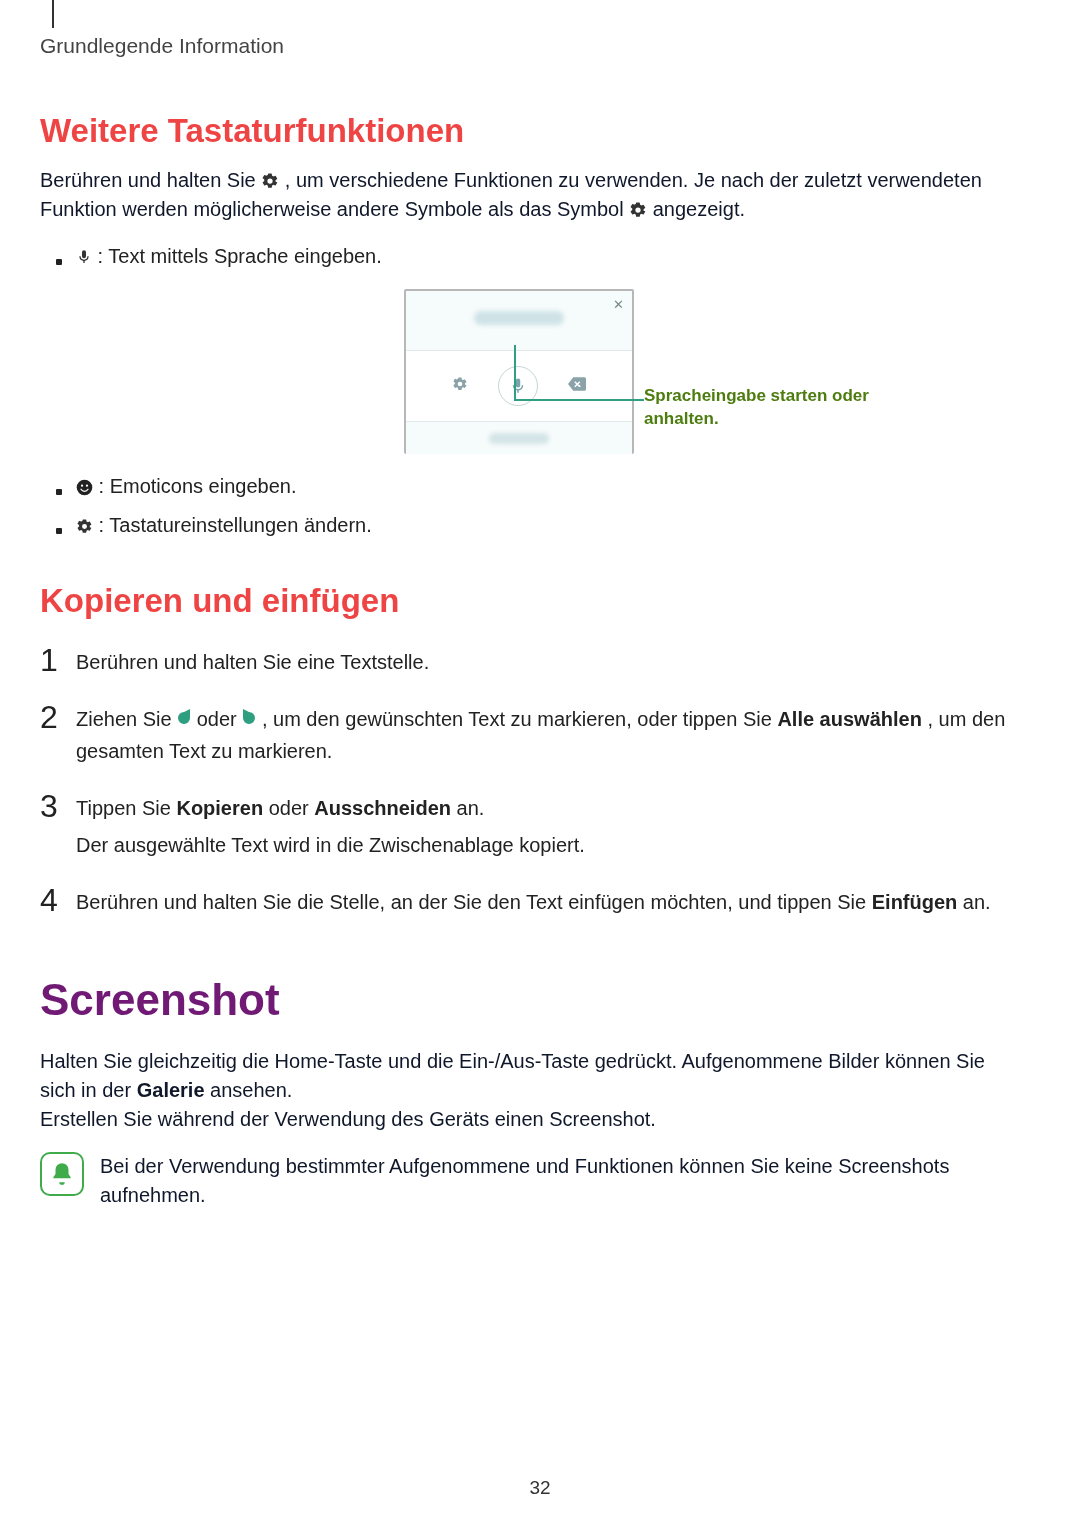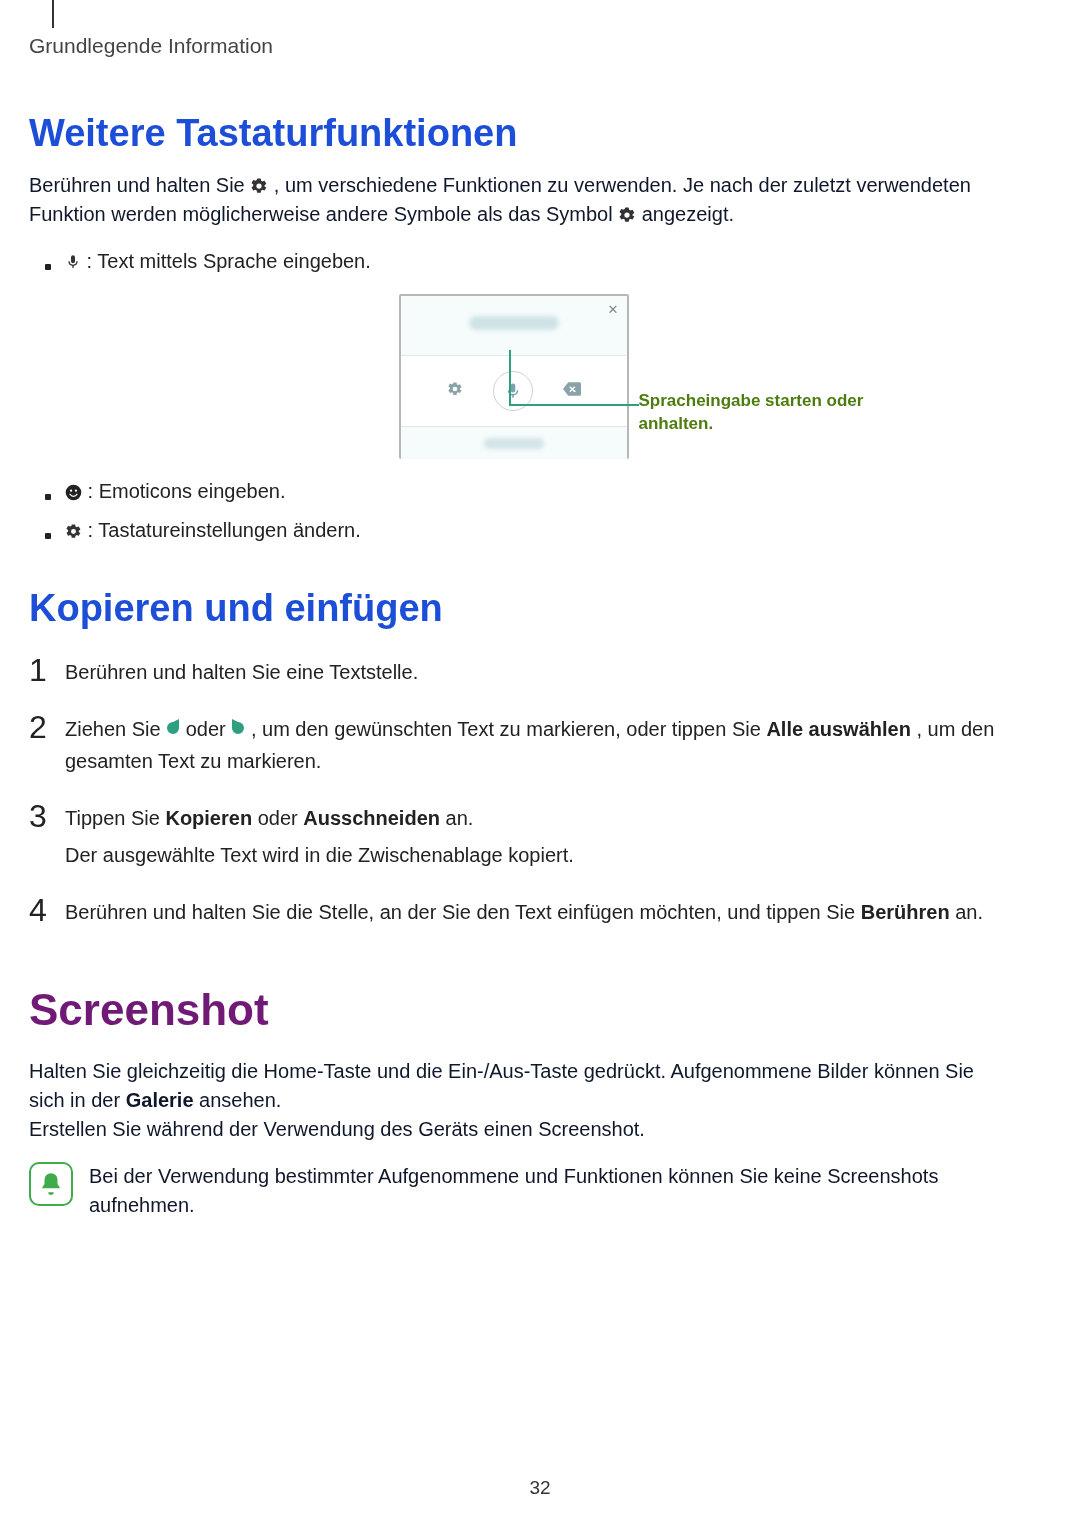--- a/index.html
+++ b/index.html
@@ -1,20 +1,20 @@
 <!DOCTYPE html>
 <html><head>
 <meta charset="utf-8">
 <style>
   * { box-sizing: border-box; margin: 0; padding: 0; }
   html, body { width: 1080px; background: #fff; font-family: "Segoe UI", Arial, sans-serif; color: #222; }
-  .page { width: 1080px; min-height: 1527px; padding: 34px 72px 40px 29px; position: relative; }
+  .page { width: 1080px; min-height: 1527px; padding: 34px 72px 40px 40px; position: relative; }
   .top-rule { position: absolute; left: 52px; top: 0; width: 2px; height: 28px; background: #333; }
   .breadcrumb { font-size: 21px; color: #444; margin-bottom: 54px; }
-  h2 { font-size: 38px; font-weight: 700; color: #1d4ed8; margin-bottom: 16px; }
+  h2 { font-size: 33px; font-weight: 700; color: #ef4444; margin-bottom: 16px; }
   h1 { font-size: 44px; font-weight: 700; color: #701a75; margin-top: 58px; margin-bottom: 22px; }
   p { font-size: 20px; line-height: 1.45; color: #0f172a; }
   .intro { margin-bottom: 18px; }
   .bullet-row { display: flex; align-items: center; margin-top: 10px; margin-left: 16px; }
   .bullet-dot { width: 6px; height: 6px; background: #222; border-radius: 1px; margin-top: 10px; margin-right: 14px; flex: none; }
   .bullet-text { font-size: 20px; line-height: 1.45; }
   .inline-icon { display: inline-flex; align-items: center; justify-content: center; vertical-align: -3px; }
   .figure-wrap { display: flex; align-items: flex-start; justify-content: center; margin: 18px 0 18px 260px; }
   .voice-panel { width: 230px; height: 165px; border: 2px solid #b7b7b7; background: #fff; border-radius: 2px; position: relative; }
   .vp-top { height: 60px; border-bottom: 1px solid #e3e8ea; background: #f6fbfb; position: relative; }
@@ -178,21 +178,21 @@
       <b>Ausschneiden</b>
       <span> an.</span>
       <div class="sub">Der ausgewählte Text wird in die Zwischenablage kopiert.</div>
     </div>
   </div>
 
   <div class="step">
     <div class="step-num">4</div>
     <div class="step-body">
       <span>Berühren und halten Sie die Stelle, an der Sie den Text einfügen möchten, und tippen Sie </span>
-      <b>Berühren</b>
+      <b>Einfügen</b>
       <span> an.</span>
     </div>
   </div>
 
   <h1>Screenshot</h1>
 
   <p style="margin-top:10px">
     <span>Halten Sie gleichzeitig die Home-Taste und die Ein-/Aus-Taste gedrückt. Aufgenommene Bilder können Sie sich in der </span>
     <b>Galerie</b>
     <span> ansehen.</span>

